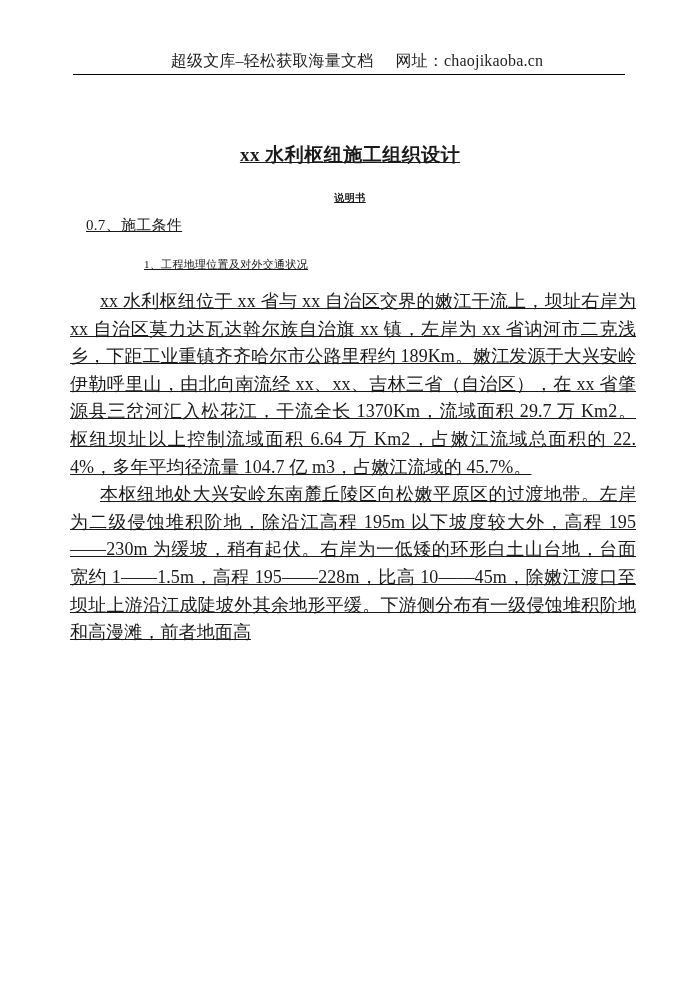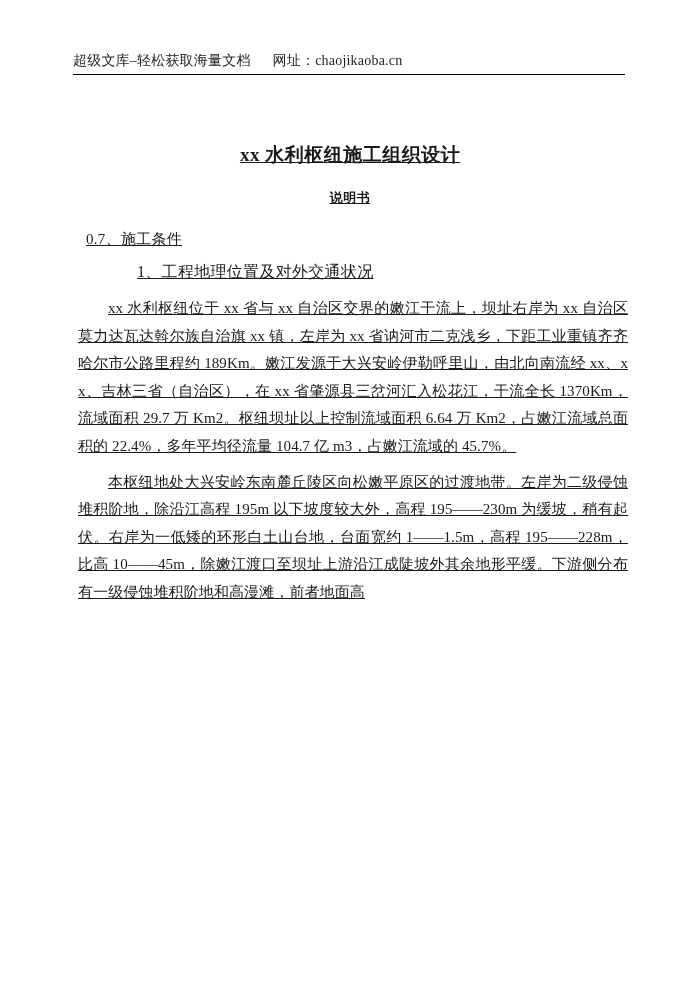--- a/index.html
+++ b/index.html
@@ -21,24 +21,24 @@
     position: relative;
     width: 695px;
     height: 982px;
     box-sizing: border-box;
   }
 
   
   .header {
     position: absolute;
     top: 53px;
-    left: 73px;
+    left: 81px;
     width: 552px;
-    text-align: left;
-    font-size: 14px;
+    text-align: center;
+    font-size: 16px;
     line-height: 16px;
     letter-spacing: 0.2px;
     color: #1f1f1f;
     white-space: nowrap;
   }
   .header .hdr-sep {
     display: inline-block;
     width: 22px;
   }
   .header-rule {
@@ -61,25 +61,25 @@
 
   .doc-title {
     font-size: 19px;
     font-weight: bold;
     text-align: center;
     line-height: 30px;
     margin: 0 0 16px 0;
     letter-spacing: 0.5px;
   }
   .doc-subtitle {
-    font-size: 13px;
+    font-size: 10px;
     font-weight: bold;
     text-align: center;
     line-height: 24px;
-    margin: 0 0 14px 0;
+    margin: 0 0 0 0;
     letter-spacing: 0.5px;
   }
 
   .h1 {
     font-size: 15px;
     line-height: 30px;
     margin: 0;
     padding-left: 10px;
     letter-spacing: 0.3px;
   }
@@ -88,34 +88,34 @@
     width: 30px;
   }
   .h2 {
     font-size: 15px;
     line-height: 31px;
     margin: 0;
     padding-left: 26px;
     letter-spacing: 0.3px;
   }
   .h3 {
-    font-size: 16px;
+    font-size: 11px;
     line-height: 31px;
-    margin: 1px;
+    margin: 8px;
     padding-left: 76px;
     letter-spacing: 0.3px;
   }
   .h3.spaced-top {
     margin-top: 2px;
   }
 
   p.body-par {
-    font-size: 15px;
+    font-size: 18px;
     line-height: 27.6px;
-    margin: 8px;
+    margin: 0;
     padding: 0 4px 0 10px;
     text-align: justify;
     text-justify: inter-ideograph;
     text-indent: 30px;
     letter-spacing: 0.1px;
     word-break: break-all;
   }
   p.body-par + p.body-par {
     margin-top: 0;
   }

